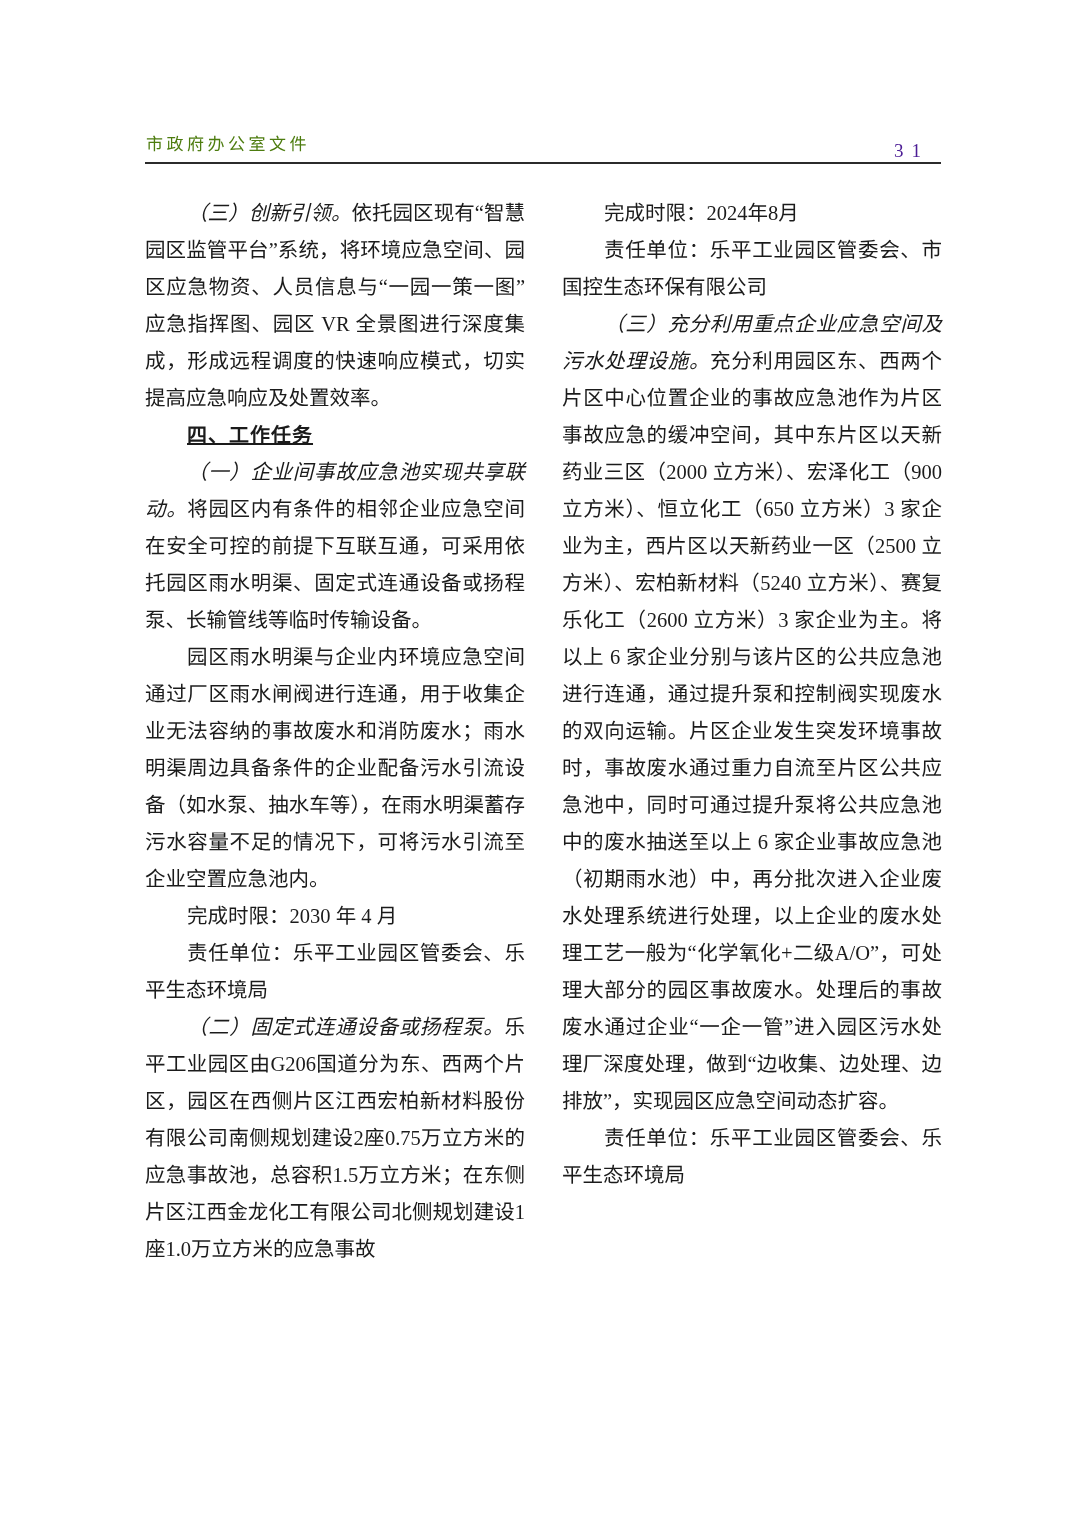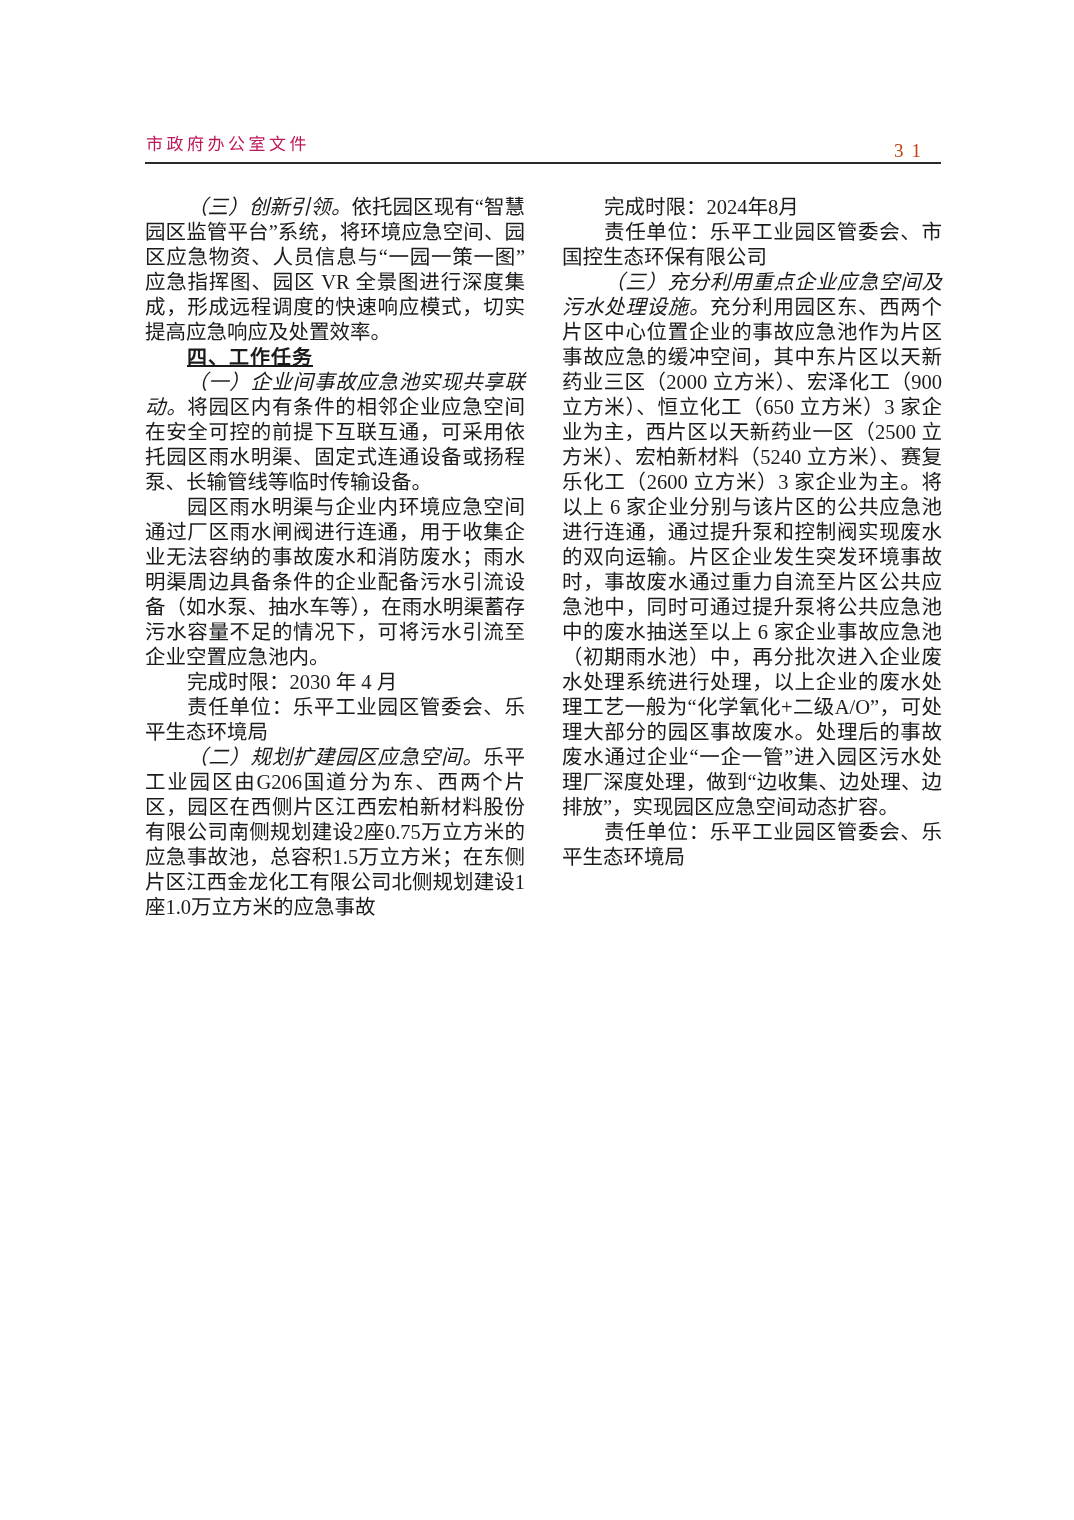--- a/index.html
+++ b/index.html
@@ -22,44 +22,44 @@
     width: 796px;
     height: 33px;
     border-bottom: 2px solid #2b2b2b;
   }
   .header-title {
     position: absolute;
     left: 1px;
     top: 1px;
     font-size: 17px;
     letter-spacing: 3.5px;
-    color: #be185d;
+    color: #4d7c0f;
     white-space: nowrap;
   }
   .page-num {
     position: absolute;
     right: 12px;
     bottom: 0px;
     font-size: 19px;
     letter-spacing: 8px;
-    color: #c2410c;
+    color: #4c1d95;
     white-space: nowrap;
   }
   .columns {
     position: absolute;
     left: 145px;
     top: 195px;
     width: 797px;
     display: flex;
     gap: 37px;
   }
   .column {
     width: 380px;
     font-size: 20.5px;
-    line-height: 25px;
+    line-height: 37px;
     text-align: justify;
   }
   .column p {
     margin: 0;
     padding: 0;
   }
   .column p.indent {
     text-indent: 2.05em;
   }
   .seg-kai {
@@ -83,21 +83,21 @@
 </div>
 
 <div class="columns">
   <div class="column" id="col-left">
       <p class="block indent"><span class="seg-kai">（三）创新引领。</span><span class="seg-normal">依托园区现有“智慧园区监管平台”系统，将环境应急空间、园区应急物资、人员信息与“一园一策一图”应急指挥图、园区 VR 全景图进行深度集成，形成远程调度的快速响应模式，切实提高应急响应及处置效率。</span></p>
       <p class="block indent"><span class="seg-bold">四、工作任务</span></p>
       <p class="block indent"><span class="seg-kai">（一）企业间事故应急池实现共享联动。</span><span class="seg-normal">将园区内有条件的相邻企业应急空间在安全可控的前提下互联互通，可采用依托园区雨水明渠、固定式连通设备或扬程泵、长输管线等临时传输设备。</span></p>
       <p class="block indent"><span class="seg-normal">园区雨水明渠与企业内环境应急空间通过厂区雨水闸阀进行连通，用于收集企业无法容纳的事故废水和消防废水；雨水明渠周边具备条件的企业配备污水引流设备（如水泵、抽水车等），在雨水明渠蓄存污水容量不足的情况下，可将污水引流至企业空置应急池内。</span></p>
       <p class="block indent"><span class="seg-normal">完成时限：2030 年 4 月</span></p>
       <p class="block indent"><span class="seg-normal">责任单位：乐平工业园区管委会、乐平生态环境局</span></p>
-      <p class="block indent"><span class="seg-kai">（二）规划扩建园区应急空间。</span><span class="seg-normal">乐平工业园区由G206国道分为东、西两个片区，园区在西侧片区江西宏柏新材料股份有限公司南侧规划建设2座0.75万立方米的应急事故池，总容积1.5万立方米；在东侧片区江西金龙化工有限公司北侧规划建设1座1.0万立方米的应急事故</span></p>
+      <p class="block indent"><span class="seg-kai">（二）固定式连通设备或扬程泵。</span><span class="seg-normal">乐平工业园区由G206国道分为东、西两个片区，园区在西侧片区江西宏柏新材料股份有限公司南侧规划建设2座0.75万立方米的应急事故池，总容积1.5万立方米；在东侧片区江西金龙化工有限公司北侧规划建设1座1.0万立方米的应急事故</span></p>
     </div>
   <div class="column" id="col-right">
       <p class="block indent"><span class="seg-normal">完成时限：2024年8月</span></p>
       <p class="block indent"><span class="seg-normal">责任单位：乐平工业园区管委会、市国控生态环保有限公司</span></p>
       <p class="block indent"><span class="seg-kai">（三）充分利用重点企业应急空间及污水处理设施。</span><span class="seg-normal">充分利用园区东、西两个片区中心位置企业的事故应急池作为片区事故应急的缓冲空间，其中东片区以天新药业三区（2000 立方米）、宏泽化工（900 立方米）、恒立化工（650 立方米）3 家企业为主，西片区以天新药业一区（2500 立方米）、宏柏新材料（5240 立方米）、赛复乐化工（2600 立方米）3 家企业为主。将以上 6 家企业分别与该片区的公共应急池进行连通，通过提升泵和控制阀实现废水的双向运输。片区企业发生突发环境事故时，事故废水通过重力自流至片区公共应急池中，同时可通过提升泵将公共应急池中的废水抽送至以上 6 家企业事故应急池（初期雨水池）中，再分批次进入企业废水处理系统进行处理，以上企业的废水处理工艺一般为“化学氧化+二级A/O”，可处理大部分的园区事故废水。处理后的事故废水通过企业“一企一管”进入园区污水处理厂深度处理，做到“边收集、边处理、边排放”，实现园区应急空间动态扩容。</span></p>
       <p class="block indent"><span class="seg-normal">责任单位：乐平工业园区管委会、乐平生态环境局</span></p>
     </div>
 </div>
 
 </body></html>

